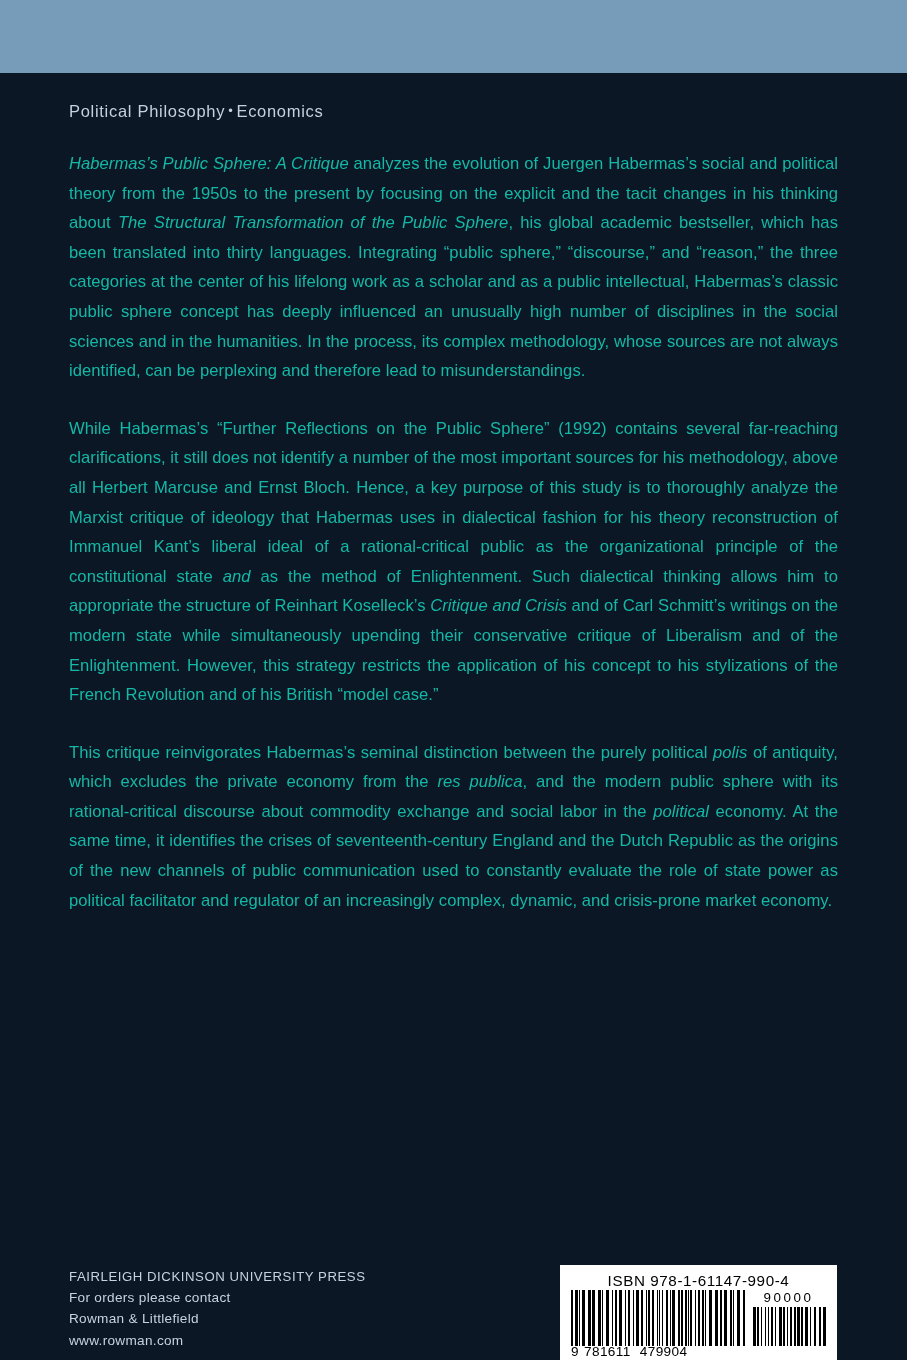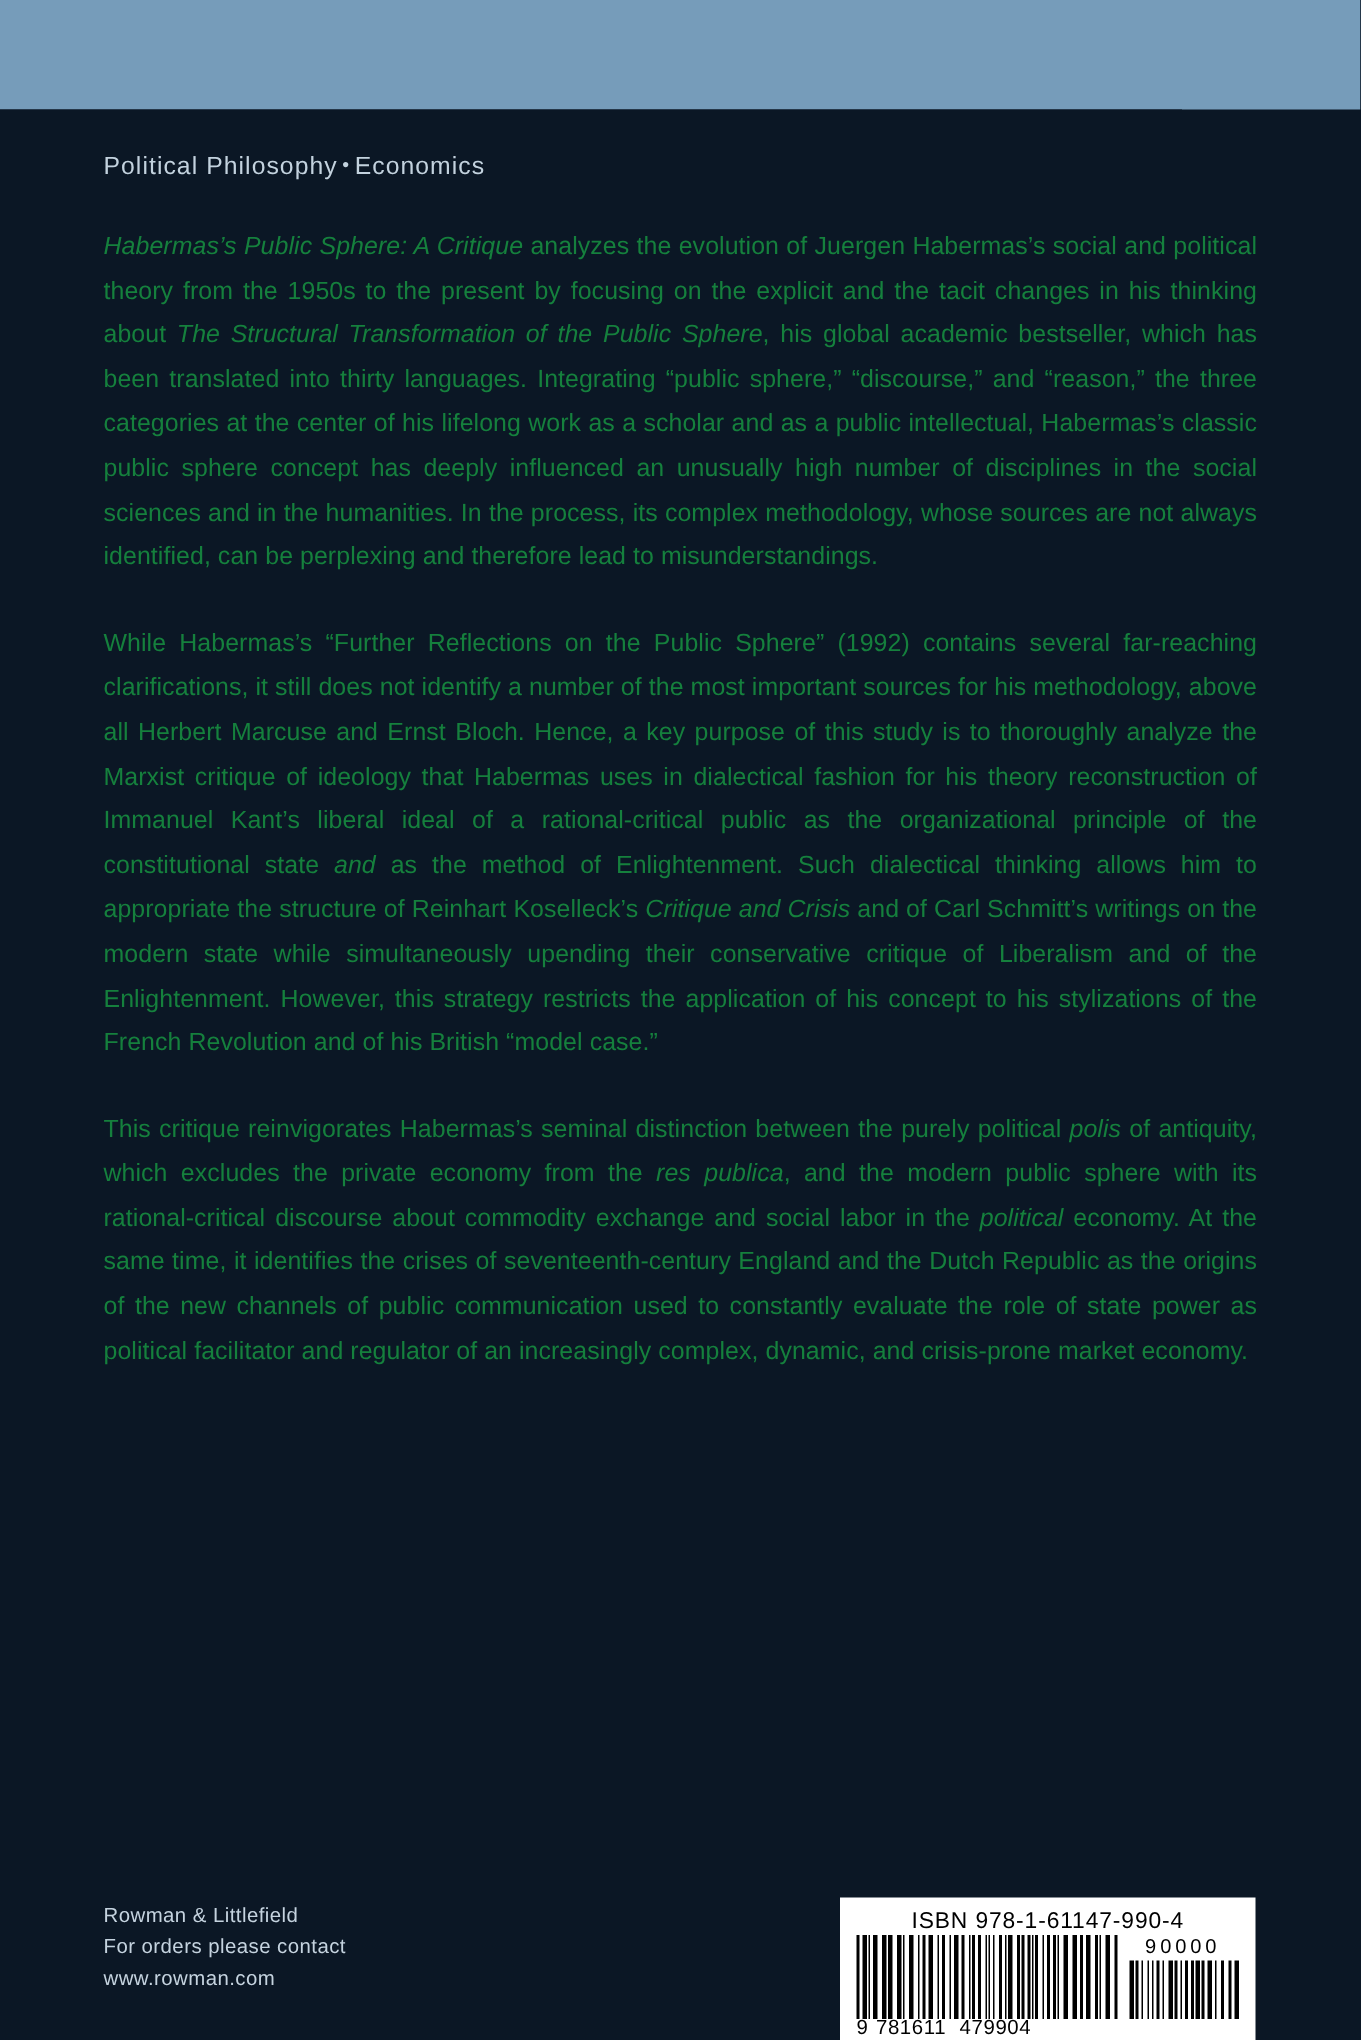--- a/index.html
+++ b/index.html
@@ -46,21 +46,21 @@
   }
   #blurb {
     position: absolute;
     left: 69px;
     top: 76px;
     width: 769px;
   }
   .para {
     text-align: justify;
     text-justify: inter-word;
-    color: #15803d;
+    color: #14b8a6;
     font-size: 16.6px;
     line-height: 29.6px;
     letter-spacing: 0.05px;
     margin: 0 0 28px 0;
     font-family: "Liberation Sans", sans-serif;
     font-weight: 300;
   }
   .para:last-child { margin-bottom: 0; }
   .para i, .para em {
     font-style: italic;
@@ -189,22 +189,23 @@
     <p class="para"><i>Habermas’s Public Sphere: A Critique</i><span> analyzes the evolution of Juergen Habermas’s social and political theory from the 1950s to the present by focusing on the explicit and the tacit changes in his thinking about </span><i>The Structural Transformation of the Public Sphere</i><span>, his global academic bestseller, which has been translated into thirty languages. Integrating “public sphere,” “discourse,” and “reason,” the three categories at the center of his lifelong work as a scholar and as a public intellectual, Habermas’s classic public sphere concept has deeply influenced an unusually high number of disciplines in the social sciences and in the humanities. In the process, its complex methodology, whose sources are not always identified, can be perplexing and therefore lead to misunderstandings.</span></p>
 
     <p class="para"><span>While Habermas’s “Further Reflections on the Public Sphere” (1992) contains several far-reaching clarifications, it still does not identify a number of the most important sources for his methodology, above all Herbert Marcuse and Ernst Bloch. Hence, a key purpose of this study is to thoroughly analyze the Marxist critique of ideology that Habermas uses in dialectical fashion for his theory reconstruction of Immanuel Kant’s liberal ideal of a rational-critical public as the organizational principle of the constitutional state </span><i>and</i><span> as the method of Enlightenment. Such dialectical thinking allows him to appropriate the structure of Reinhart Koselleck’s </span><i>Critique and Crisis</i><span> and of Carl Schmitt’s writings on the modern state while simultaneously upending their conservative critique of Liberalism and of the Enlightenment. However, this strategy restricts the application of his concept to his stylizations of the French Revolution and of his British “model case.”</span></p>
 
     <p class="para"><span>This critique reinvigorates Habermas’s seminal distinction between the purely political </span><i>polis</i><span> of antiquity, which excludes the private economy from the </span><i>res publica</i><span>, and the modern public sphere with its rational-critical discourse about commodity exchange and social labor in the </span><i>political</i><span> economy. At the same time, it identifies the crises of seventeenth-century England and the Dutch Republic as the origins of the new channels of public communication used to constantly evaluate the role of state power as political facilitator and regulator of an increasingly complex, dynamic, and crisis-prone market economy.</span></p>
 
   </div>
 
 
   <div id="publisher">
+    <div class="press">FAIRLEIGH DICKINSON UNIVERSITY PRESS</div>
+    <div>For orders please contact</div>
     <div>Rowman &amp; Littlefield</div>
-    <div>For orders please contact</div>
     <div>www.rowman.com</div>
   </div>
 
   <div id="barcode-box">
     <div class="isbn-text">ISBN 978-1-61147-990-4</div>
     <div class="bars-row">
       <div class="ean-main">
         <div class="bars" id="bars-main">
             <div class="bar" style="left: 0px; width: 2px;"></div>
             <div class="bar" style="left: 4px; width: 3px;"></div>

